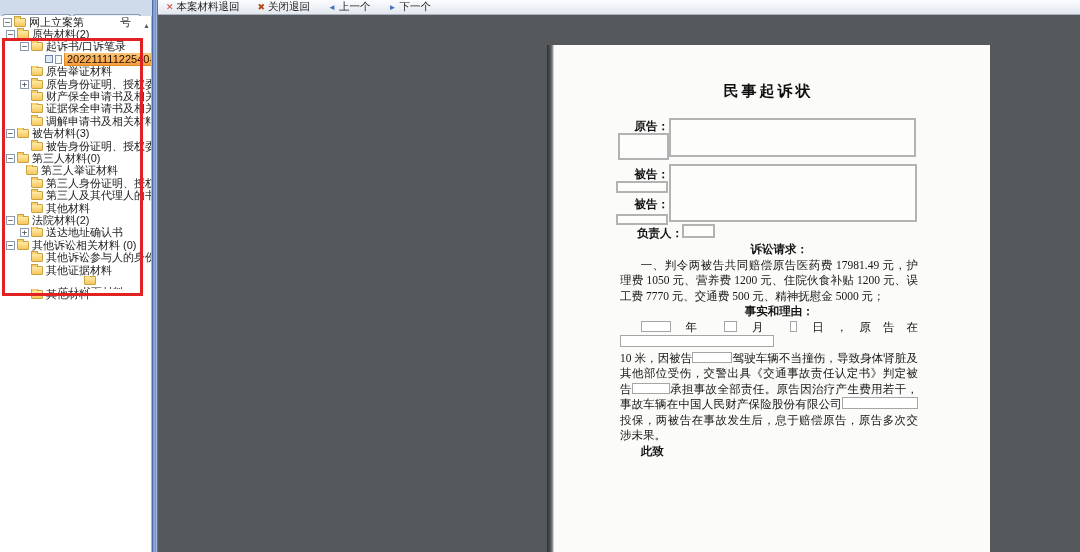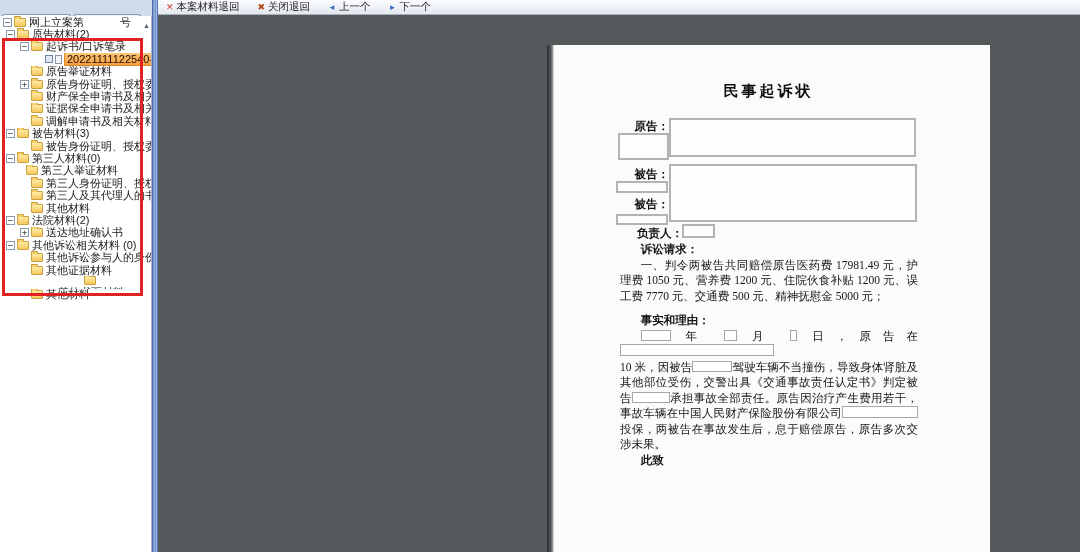--- a/index.html
+++ b/index.html
@@ -63,23 +63,23 @@
   #lbl-def1 { left:73px; top:122px; width:49px; text-align:right; }
   #box-defendants { left:122px; top:119px; width:248px; height:58px; }
   #sbox-def1 { left:69px; top:136px; width:52px; height:12px; }
   #lbl-def2 { left:73px; top:152px; width:49px; text-align:right; }
   #sbox-def2 { left:69px; top:169px; width:52px; height:11px; }
   #lbl-principal { left:90px; top:181px; }
   #box-principal { left:135px; top:179px; width:33px; height:14px; }
 
   .flow { position:absolute; left:73px; top:197px; width:298px; font-size:11.5px;
           line-height:15.5px; text-align:justify; }
-  .heading { font-weight:bold; text-indent:1.8em; text-align:left; }
+  .heading { font-weight:bold; text-indent:1.8em; text-align:center; }
   .para.indent { text-indent:1.8em; }
-  #facts-heading { margin-top:9px; }
+  #facts-heading { }
   .blank { display:inline-block; height:10px; border:1.5px solid #a6a6a6; background:#fff; vertical-align:-1px; }
   .closing { text-indent:1.8em; font-weight:bold; }
 </style>
 </head>
 <body>
 
 <div class="app">
 
   <div class="left-panel">
     <div class="tabstrip">

